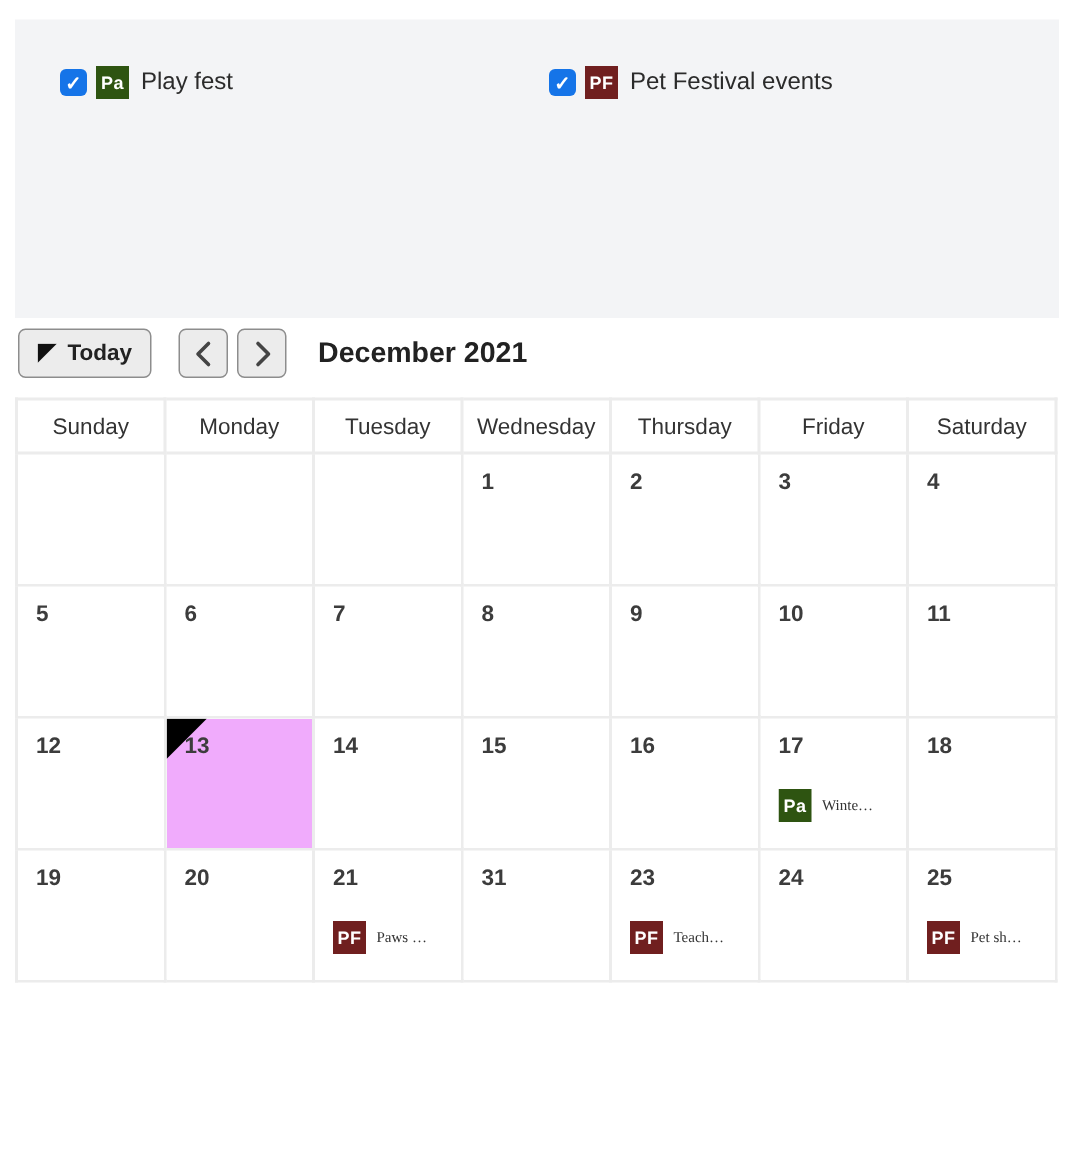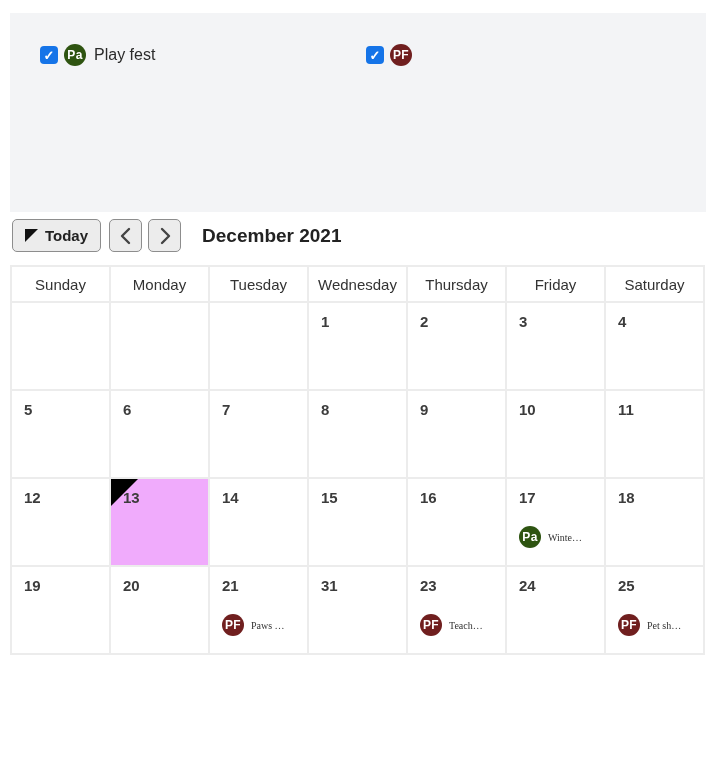--- a/index.html
+++ b/index.html
@@ -17,39 +17,39 @@
   }
   .filter-row { position:absolute; left:30px; top:31px; display:flex; align-items:center; }
   .filter-item { display:flex; align-items:center; gap:6px; cursor:pointer; }
   .filter-item.first { width:326px; }
   .checkbox {
     width:18px; height:18px; border-radius:4px; background:#1574e8;
     display:flex; align-items:center; justify-content:center; flex:none;
   }
   .checkbox .check { color:#fff; font-size:13px; font-weight:bold; line-height:1; }
   .badge {
-    width:22px; height:22px; border-radius:11px; color:#fff; font-weight:700;
+    width:22px; height:22px; border-radius:0; color:#fff; font-weight:700;
     font-size:12px; display:inline-flex; align-items:center; justify-content:center;
     flex:none; letter-spacing:0.3px;
   }
   .filter-label { font-size:16px; font-weight:400; color:#2b2b2b; margin-left:2px; }
   .apply-btn {
     position:absolute; left:30px; top:99px; width:248px; height:64px;
     background:#2170b8; color:#fff; font-weight:700; font-size:17px;
     border:none; border-radius:5px; font-family:inherit; cursor:pointer;
   }
 
   
   .toolbar { position:absolute; left:12px; top:219px; display:flex; align-items:center; }
   .btn {
     height:33px; background:#ececec; border:1px solid #8d8d8d; border-radius:5px;
     display:flex; align-items:center; justify-content:center;
     font-family:inherit; cursor:pointer; box-sizing:border-box; color:#222;
   }
-  .today-btn { padding:0 12px; gap:7px; font-weight:700; font-size:15px; margin-right:8px; }
+  .today-btn { padding:0 12px; gap:7px; font-weight:700; font-size:15px; margin-right:18px; }
   .nav-btn { width:33px; margin-right:6px; }
   .tri { width:13px; height:13px; background:#111; clip-path:polygon(0 0,100% 0,0 100%); }
   .month-title { margin:0 0 0 15px; font-size:19px; font-weight:700; color:#222; }
 
   
   .calendar {
     position:absolute; left:10px; top:265px; width:695px;
     border-collapse:collapse; table-layout:fixed; background:#fff;
   }
   .calendar th {
@@ -84,20 +84,21 @@
             <span class="check">✓</span>
           </span>
         <span class="badge" style="background: rgb(46, 84, 17);">Pa</span>
         <span class="filter-label">Play fest</span>
       </label>
       <label class="filter-item">
         <span class="checkbox" style="background: rgb(21, 116, 232);">
             <span class="check">✓</span>
           </span>
         <span class="badge" style="background: rgb(112, 31, 31);">PF</span>
+        <span class="filter-label">Pet Festival events</span>
       </label>
     </div>
   </section>
 
   <div class="toolbar">
     <button class="btn today-btn">
       <span class="tri"></span>
       <span>Today</span>
     </button>
     <button class="btn nav-btn">

